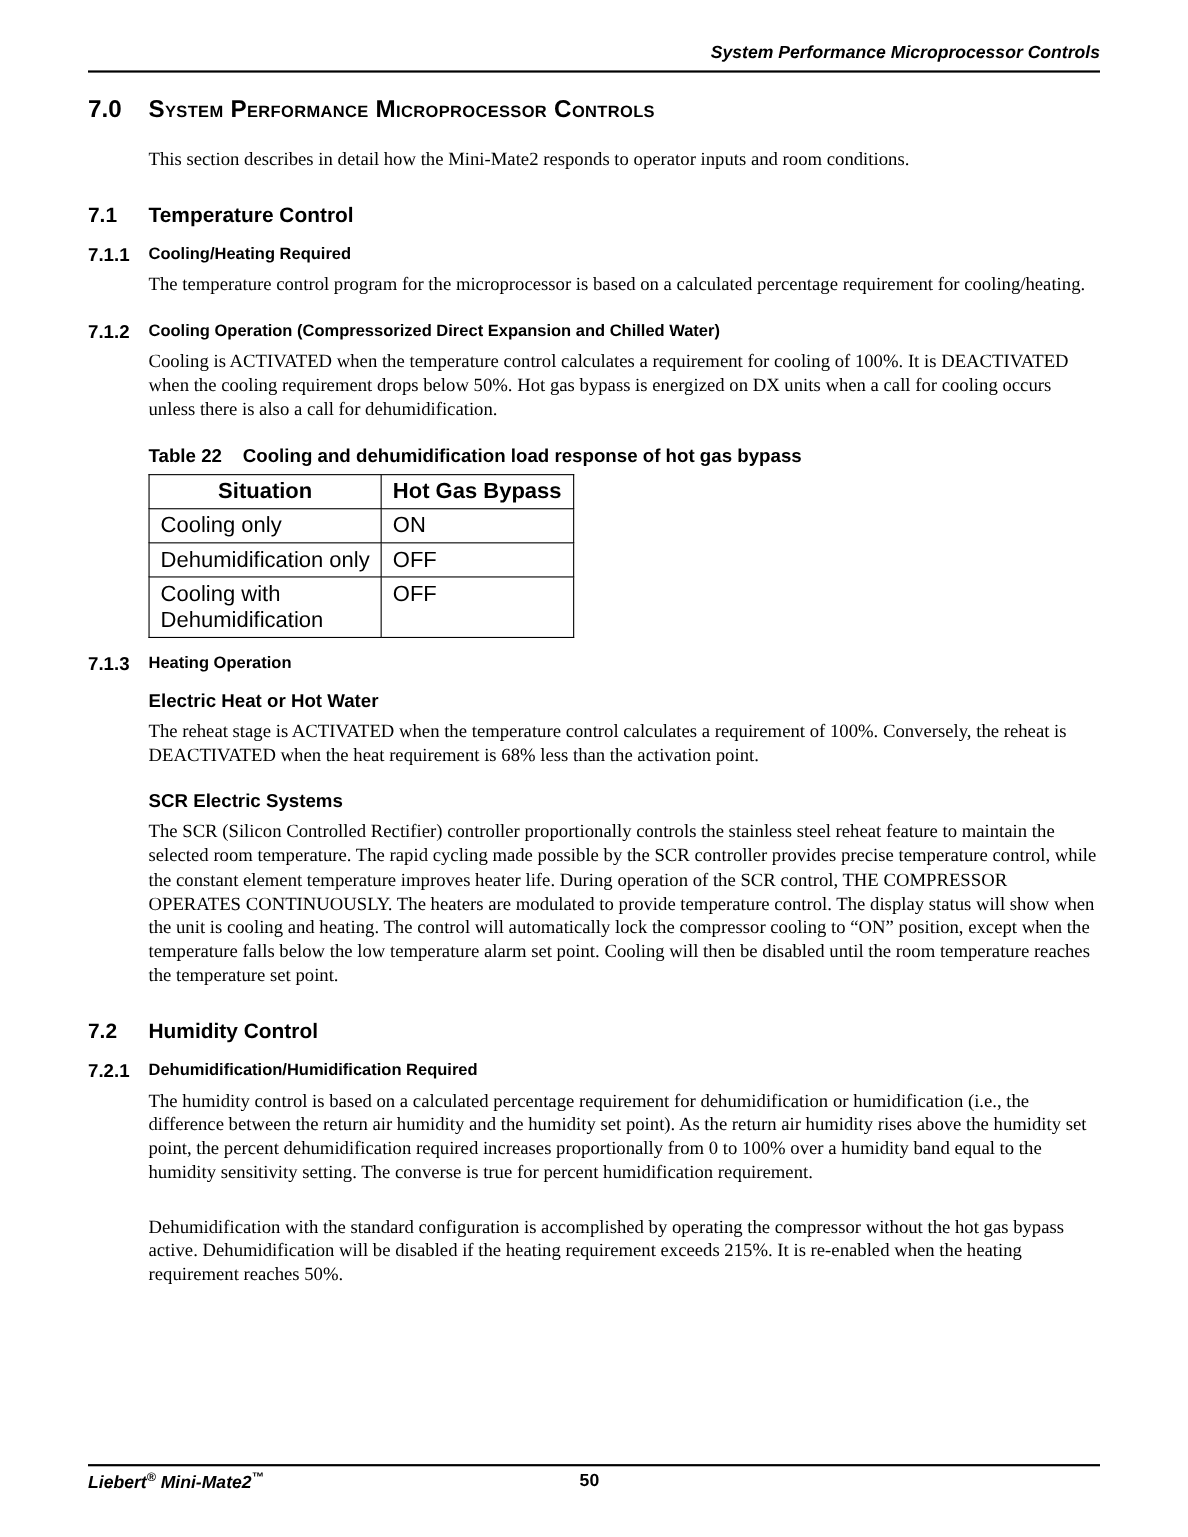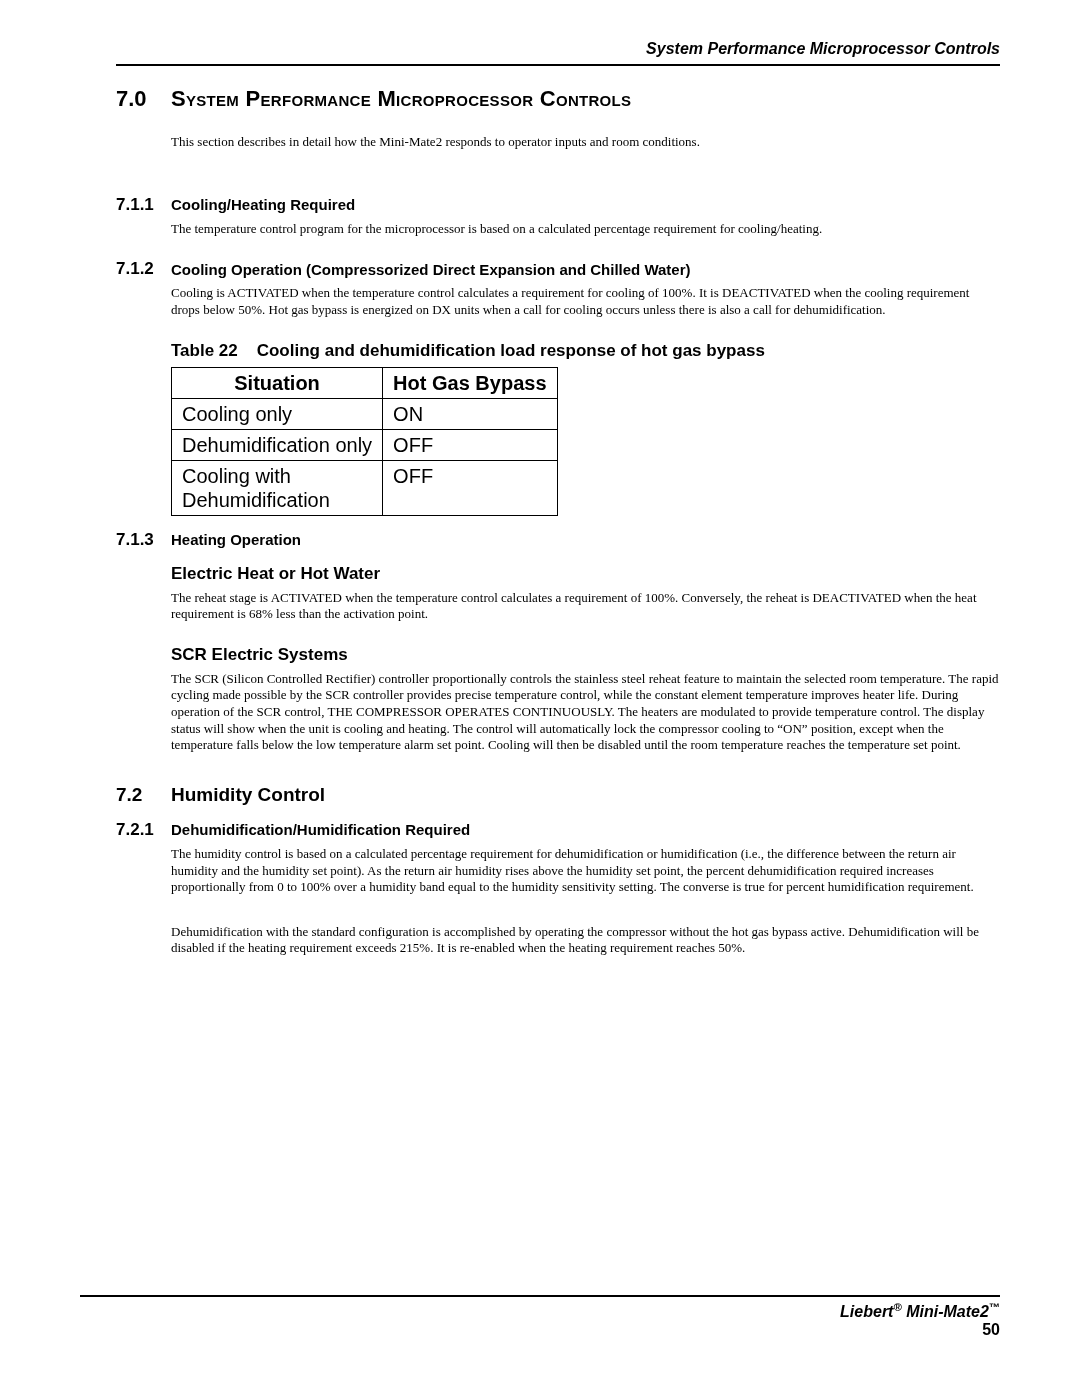--- a/index.html
+++ b/index.html
@@ -7,59 +7,59 @@
   body {
     width: 1080px;
     height: 1397px;
     background: #fff;
     font-family: "Century Schoolbook", "Bookman Old Style", Georgia, serif;
     color: #000;
     position: relative;
     box-sizing: border-box;
   }
   .page {
-    padding: 40px 80px 0 116px;
+    padding: 40px 80px 0 80px;
     box-sizing: border-box;
   }
   .running-head {
     text-align: right;
     font-family: Arial, Helvetica, sans-serif;
     font-weight: bold;
     font-style: italic;
     font-size: 16px;
     margin-bottom: 6px;
   }
   .rule-top {
     border-top: 2px solid #000;
     margin-bottom: 20px;
   }
   .sec-row {
     display: flex;
-    align-items: center;
+    align-items: flex-start;
   }
   .sec-num {
     width: 55px;
     flex: 0 0 55px;
     font-family: Arial, Helvetica, sans-serif;
     font-weight: bold;
   }
   .sec-num.h1 { font-size: 22px; }
   .sec-num.h2 { font-size: 19px; }
   .sec-num.h3 { font-size: 17px; }
   .sec-title {
     font-family: Arial, Helvetica, sans-serif;
     font-weight: bold;
     flex: 1 1 auto;
   }
   .sec-title.h1 { font-size: 22px; font-variant: small-caps; letter-spacing: .3px; }
   .sec-title.h2 { font-size: 19px; }
   .sec-title.h3 { font-size: 15px; }
   .para {
     margin-left: 55px;
-    font-size: 13px;
+    font-size: 17px;
     line-height: 1.28;
   }
   .sub-bold {
     margin-left: 55px;
     font-family: Arial, Helvetica, sans-serif;
     font-weight: bold;
     font-size: 17px;
   }
   .spacer-xs { height: 6px; }
   .spacer-sm { height: 14px; }
@@ -97,22 +97,21 @@
   .rule-bot {
     border-top: 2px solid #000;
     margin-bottom: 4px;
   }
   .footer-line {
     display: flex;
     font-family: Arial, Helvetica, sans-serif;
     font-weight: bold;
     font-style: italic;
     font-size: 16px;
-    align-items: flex-end;
-    flex-direction: column;
+    align-items: center;
   }
   .footer-left { flex: 0 0 auto; }
   .footer-center { flex: 1 1 auto; text-align: center; font-style: normal; }
   sup { font-size: .7em; }
 </style>
 </head>
 <body>
 
 <div class="page">
 
@@ -121,20 +120,24 @@
 
   <div class="sec-row">
     <div class="sec-num h1">7.0</div>
     <div class="sec-title h1">System Performance Microprocessor Controls</div>
   </div>
 
   <div class="spacer-md"></div>
   <div class="para">This section describes in detail how the Mini-Mate2 responds to operator inputs and room conditions.</div>
 
   <div class="spacer-lg"></div>
+  <div class="sec-row">
+    <div class="sec-num h2">7.1</div>
+    <div class="sec-title h2">Temperature Control</div>
+  </div>
 
   <div class="spacer-sm"></div>
   <div class="sec-row">
     <div class="sec-num h3">7.1.1</div>
     <div class="sec-title h3">Cooling/Heating Required</div>
   </div>
   <div class="spacer-xs"></div>
   <div class="para">The temperature control program for the microprocessor is based on a calculated percentage requirement for cooling/heating.</div>
 
   <div class="spacer-md"></div>

